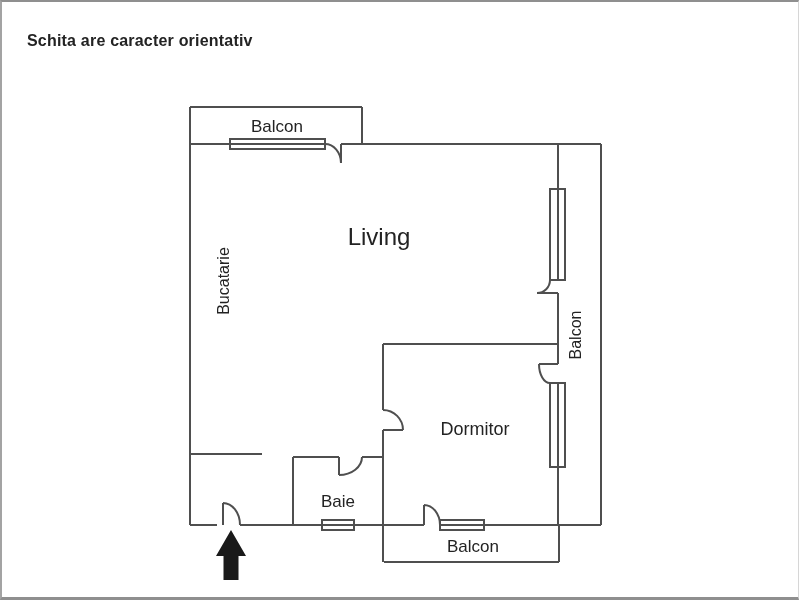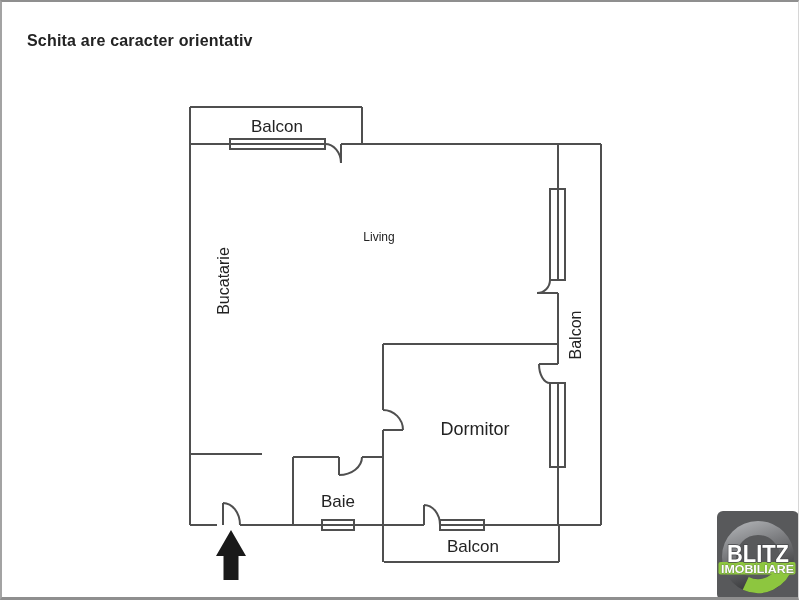--- a/index.html
+++ b/index.html
@@ -69,37 +69,20 @@
       <path d="M337 455 V473 M337 473 A23 18 0 0 0 360 455"></path>
       <path d="M221 501 V523 M221 501 A17 22 0 0 1 238 523"></path>
       <path d="M422 503 V523 M422 503 A16 20 0 0 1 438 523"></path>
     </g>
 
     <polygon style="fill:var(--arrow)" points="229,528 244,554 236.5,554 236.5,578 221.5,578 221.5,554 214,554"></polygon>
   </svg>
 
   <div class="room" style="left:275px; top:124px;">Balcon</div>
   <div class="room vertical" style="left:222px; top:279px; font-size:16px;">Bucatarie</div>
-  <div class="room" style="left:377px; top:235px; font-size:12px;">Living</div>
+  <div class="room" style="left:377px; top:235px; font-size:24px;">Living</div>
   <div class="room vertical" style="left:574px; top:333px; font-size:16px;">Balcon</div>
   <div class="room" style="left:473px; top:427px; font-size:18px;">Dormitor</div>
   <div class="room" style="left:336px; top:491px;margin-top:8px;">Baie</div>
   <div class="room" style="left:471px; top:544px;">Balcon</div>
 
-  <div class="logo">
-    <svg width="82" height="89" viewBox="0 0 82 89">
-      <defs>
-        <linearGradient id="ringg" x1="0" y1="0" x2="0.35" y2="1">
-          <stop offset="0" stop-color="#a9abae"></stop>
-          <stop offset="0.45" stop-color="#77787b"></stop>
-          <stop offset="1" stop-color="#3e3f41"></stop>
-        </linearGradient>
-      </defs>
-      <rect x="0" y="0" width="82" height="89" rx="6" style="fill:var(--logo-gray)"></rect>
-      <circle cx="41" cy="46" r="29" fill="none" stroke="url(#ringg)" stroke-width="14"></circle>
-      <path d="M69 53.5 A29 29 0 0 1 28.7 72.3" fill="none" style="stroke:var(--logo-green)" stroke-width="14"></path>
-      <rect x="1.5" y="51" width="77" height="12.5" rx="2" style="fill:var(--logo-green)"></rect>
-      <text x="41" y="50.5" text-anchor="middle" textLength="62" lengthAdjust="spacingAndGlyphs" font-family="Liberation Sans, sans-serif" font-size="23" font-weight="bold" fill="#ffffff" stroke="#46474a" stroke-width="1.3" paint-order="stroke">BLITZ</text>
-      <text x="40.5" y="61.5" text-anchor="middle" textLength="73" lengthAdjust="spacingAndGlyphs" font-family="Liberation Sans, sans-serif" font-size="10.5" font-weight="bold" fill="#ffffff" stroke="#55565a" stroke-width="0.4" paint-order="stroke">IMOBILIARE</text>
-    </svg>
-  </div>
 
 </div>
 
 </body></html>

